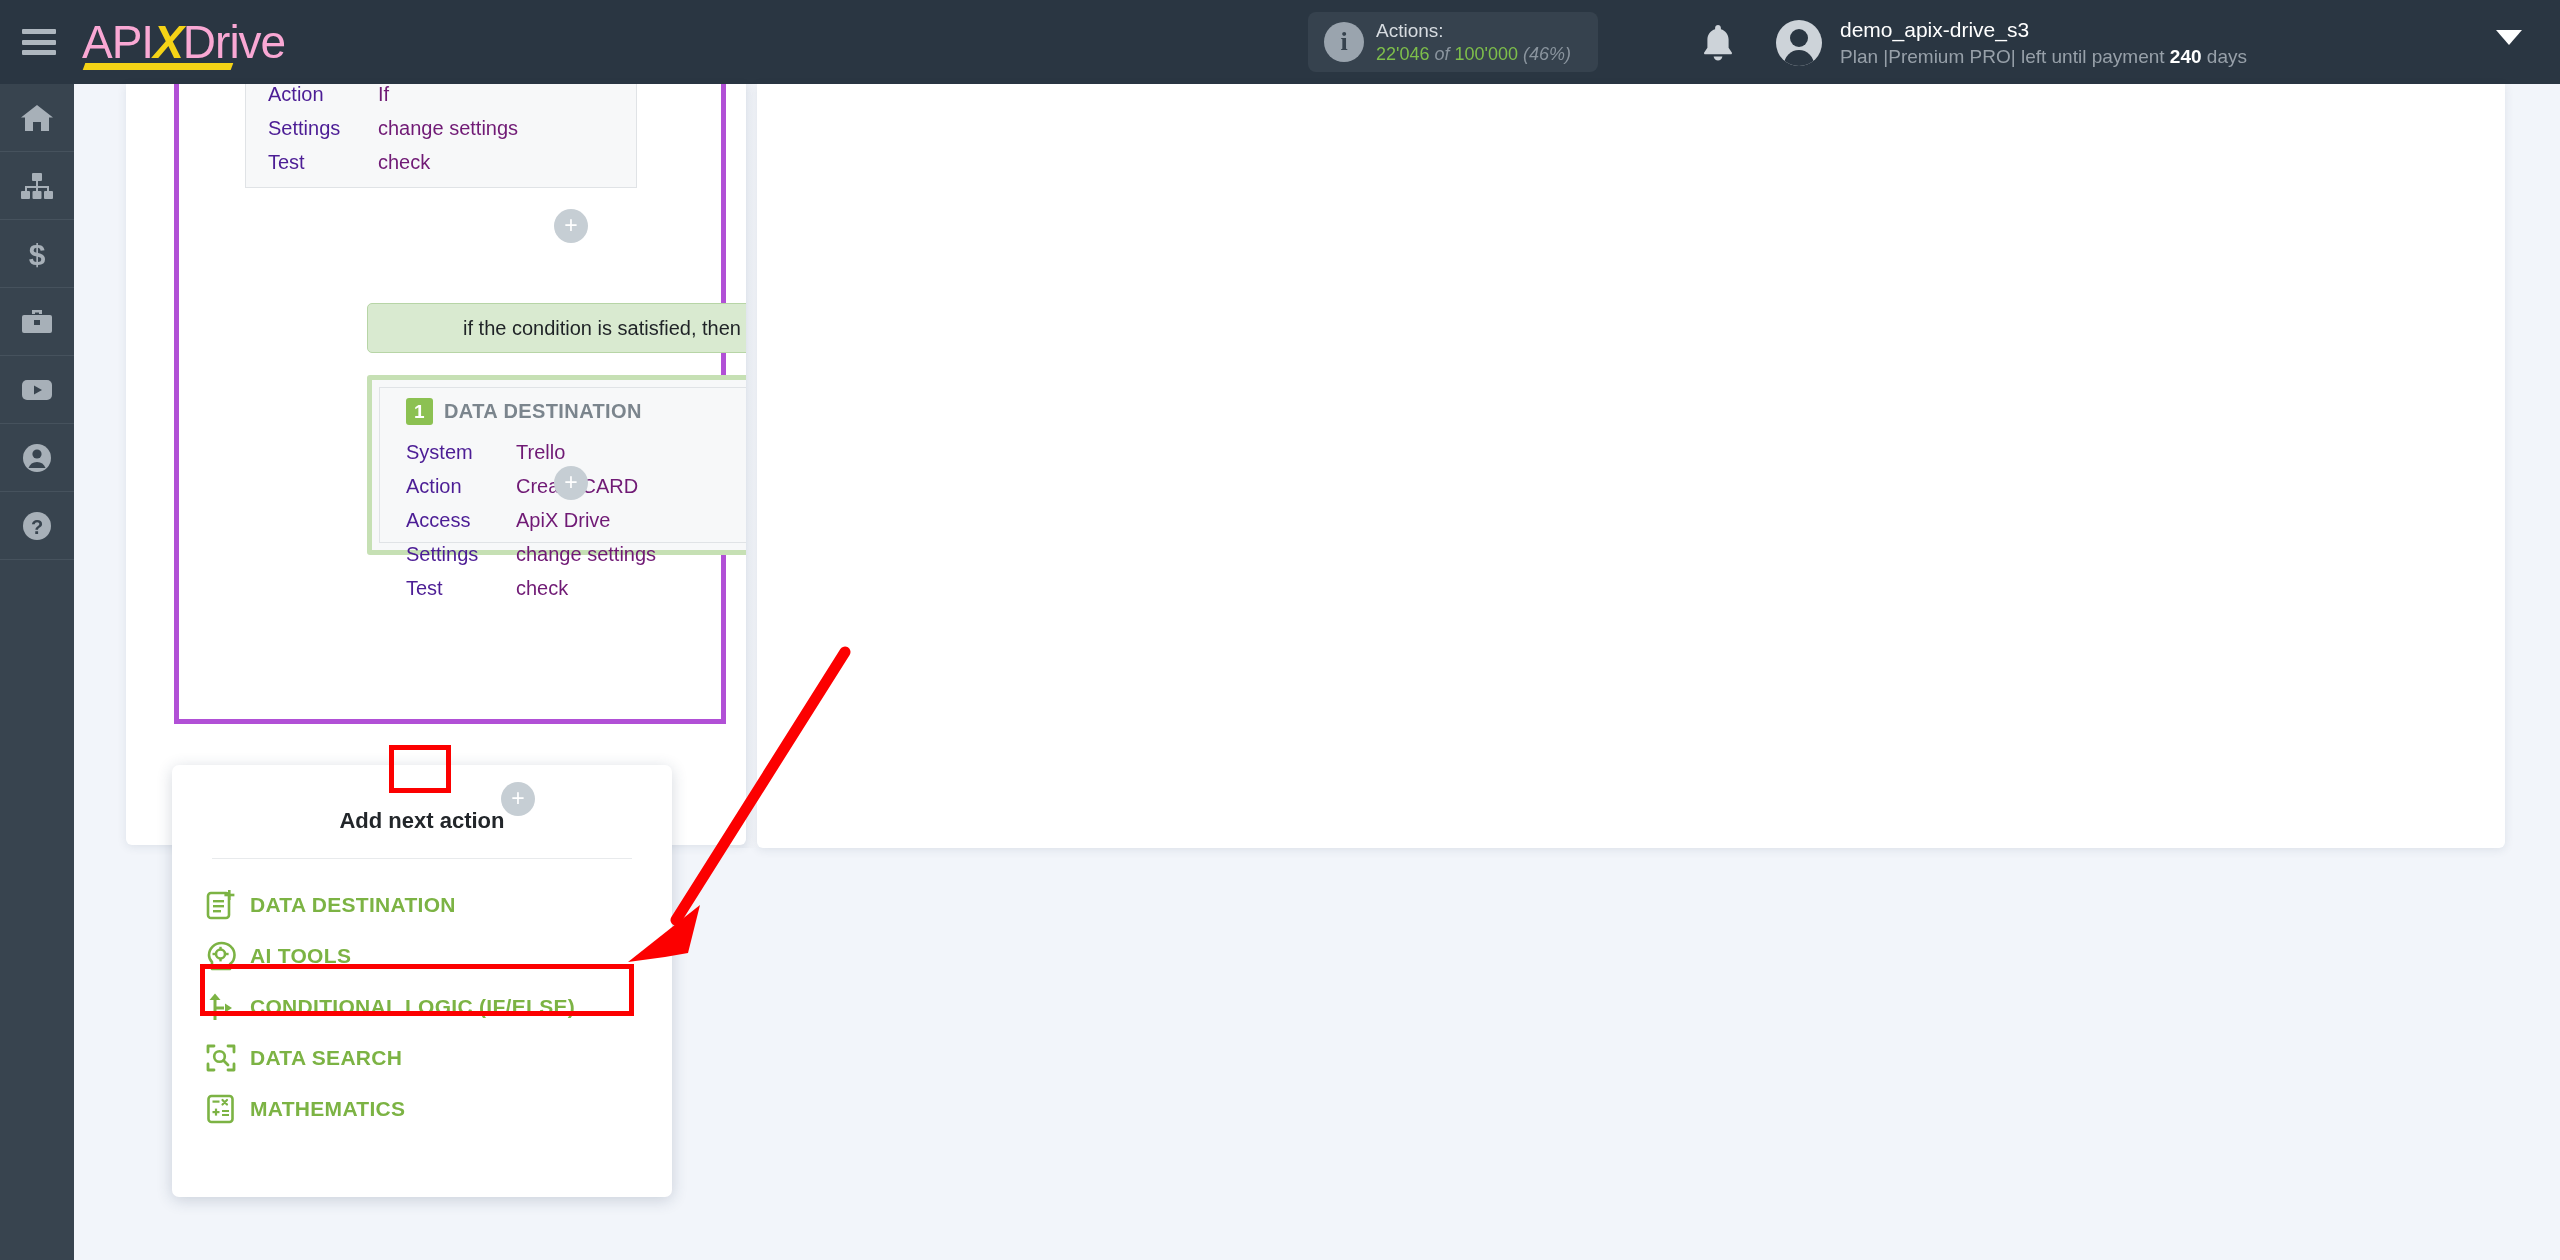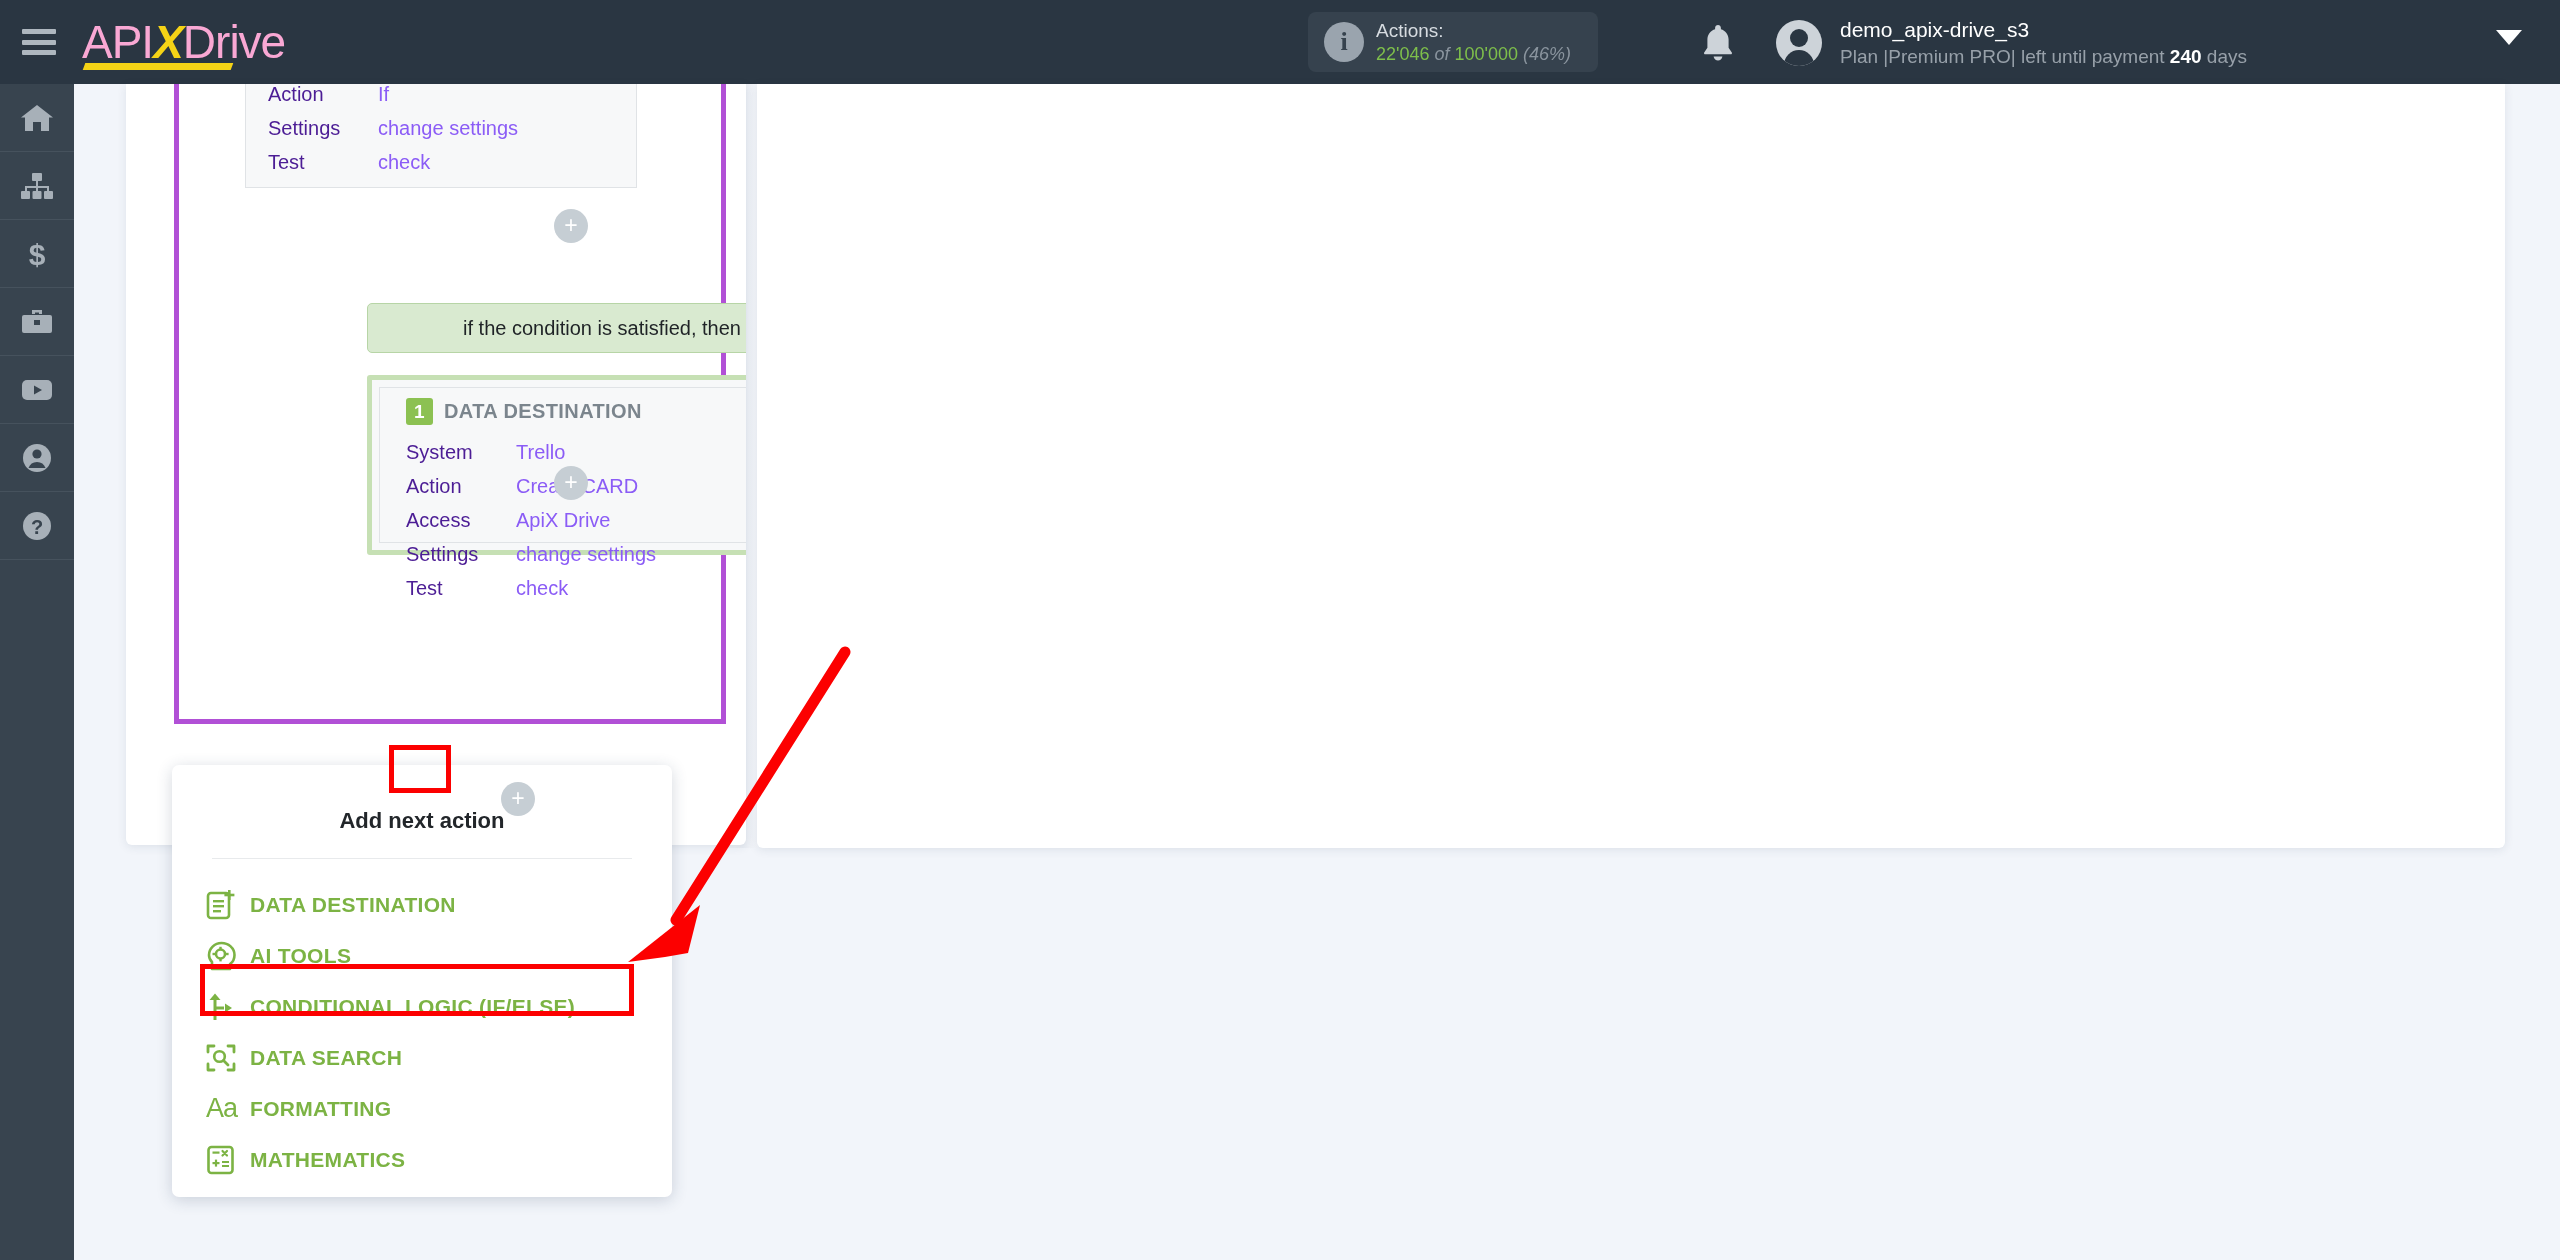--- a/index.html
+++ b/index.html
@@ -116,21 +116,21 @@
     border-top: none;
     background: #ffffff;
   }
   .card {
     position: absolute;
     background: #f7f8f9;
     border: 1px solid #e0e3e6;
   }
   .kv { display: flex; font-size: 20px; line-height: 34px; }
   .kv .k { width: 110px; color: #4c1d95; flex: 0 0 auto; }
-  .kv .v { color: #8b5cf6; cursor: pointer; }
+  .kv .v { color: #701a75; cursor: pointer; }
 
   #card-if {
     left: 66px; top: -14px; width: 392px; height: 118px;
     padding: 6px 0 0 22px;
   }
 
   .plus-btn {
     position: absolute;
     width: 34px; height: 34px; border-radius: 50%;
     background: #c6ced4; color: #ffffff;
@@ -457,26 +457,20 @@
       <span class="dd-ico">
         <svg width="30" height="32" viewBox="0 0 30 32">
           <path d="M2 10V4h6M28 10V4h-6M2 22v6h6M28 22v6h-6" fill="none" stroke="#7cb344" stroke-width="2.8" stroke-linecap="round" stroke-linejoin="round"></path>
           <circle cx="13.5" cy="14.5" r="5.3" fill="none" stroke="#7cb344" stroke-width="2.6"></circle>
           <path d="M17.5 18.5 22 23" fill="none" stroke="#7cb344" stroke-width="2.8" stroke-linecap="round"></path>
         </svg>
       </span>
       <span class="dd-label">DATA SEARCH</span>
     </div>
 
-    <div class="dd-item">
-      <span class="dd-ico">
-        <span class="dd-aa">Aa</span>
-      </span>
-      <span class="dd-label">FORMATTING</span>
-    </div>
 
     <div class="dd-item">
       <span class="dd-ico">
         <svg width="30" height="32" viewBox="0 0 30 32">
           <rect x="2.5" y="3" width="24" height="26" rx="3" fill="none" stroke="#7cb344" stroke-width="2.6"></rect>
           <rect x="6.5" y="7.5" width="7" height="2.2" fill="#7cb344"></rect>
           <path d="M16.5 7l4.5 4.5M21 7l-4.5 4.5" stroke="#7cb344" stroke-width="2.2" stroke-linecap="round"></path>
           <rect x="6.5" y="18" width="7" height="2.2" fill="#7cb344"></rect>
           <rect x="8.9" y="15.6" width="2.2" height="7" fill="#7cb344"></rect>
           <rect x="16" y="17" width="7" height="2" fill="#7cb344"></rect>

